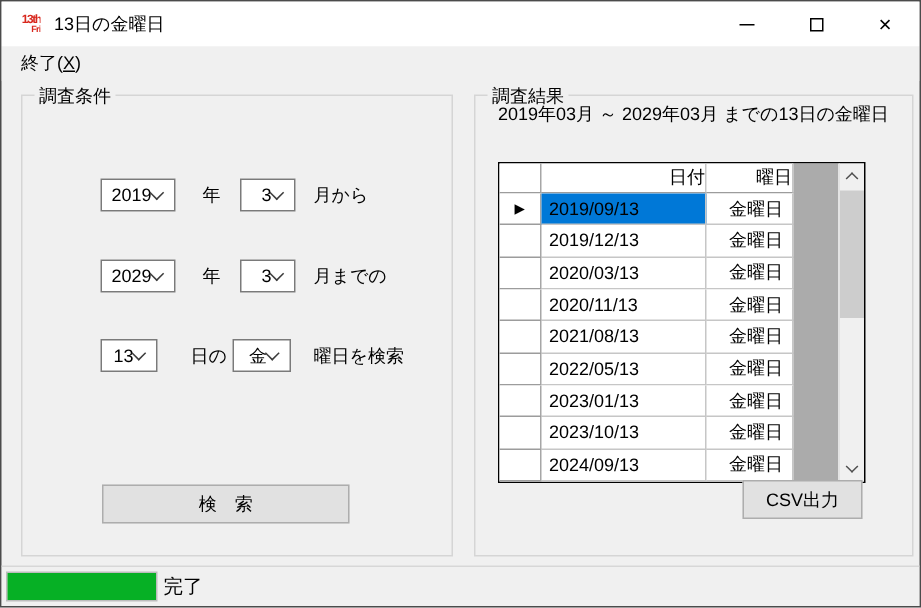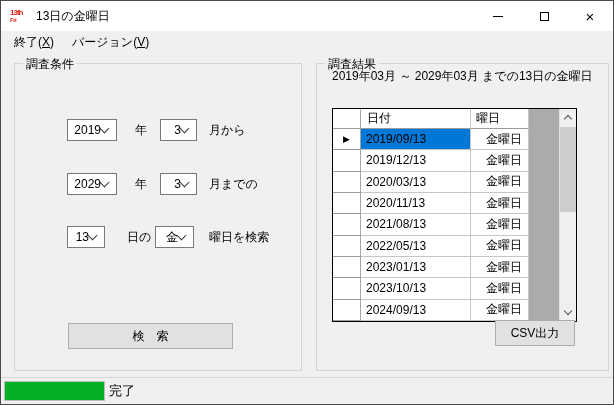--- a/index.html
+++ b/index.html
@@ -2,21 +2,21 @@
 <html><head>
 <meta charset="utf-8">
 <style>
   * { margin:0; padding:0; box-sizing:border-box; }
   html,body { width:614px; height:405px; }
   body { font-family:"Liberation Sans","DejaVu Sans",sans-serif; font-size:12px; color:#000; }
   .window { position:relative; width:614px; height:405px; background:#f0f0f0; border:1px solid #4b4b4b; overflow:hidden; }
 
   
   .titlebar { position:absolute; top:0; left:0; right:0; height:30px; background:#ffffff; display:flex; align-items:center; }
-  .app-icon { width:17px; height:16px; margin-left:9px; display:flex; flex-direction:column; align-items:flex-start; justify-content:center; color:#d8281e; font-weight:bold; line-height:1; overflow:hidden; }
+  .app-icon { width:17px; height:16px; margin-left:9px; display:flex; flex-direction:column; align-items:flex-end; justify-content:center; color:#d8281e; font-weight:bold; line-height:1; overflow:hidden; }
   .app-icon .l1 { font-size:8px; letter-spacing:-1px; }
   .app-icon .l2 { font-size:6px; letter-spacing:-0.5px; }
   .title-text { margin-left:9px; font-size:12px; }
   .win-controls { position:absolute; right:0; top:0; height:30px; display:flex; }
   .win-btn { width:46px; height:30px; display:flex; align-items:center; justify-content:center; }
   .glyph-min { display:block; width:10px; height:1px; background:#000; }
   .glyph-max { display:block; width:9px; height:9px; border:1px solid #000; background:transparent; }
   .glyph-close { font-size:15px; line-height:1; color:#000; }
 
   
@@ -39,21 +39,21 @@
 
   .btn { background:#e1e1e1; border:1px solid #adadad; display:flex; align-items:center; justify-content:center; font-size:12px; }
   .search-btn { position:absolute; left:53px; top:259px; width:165px; height:26px; }
   .csv-btn { position:absolute; left:178px; top:256px; width:80px; height:26px; }
 
   
   .summary { position:absolute; left:15px; top:4px; font-size:12px; white-space:nowrap; }
 
   .dgv { position:absolute; left:15px; top:44px; width:245px; height:214px; border:1px solid #000; background:#fff; display:flex; }
   .dg-main { width:196px; display:flex; flex-direction:column; }
-  .dg-header { height:20px; display:flex; background:#fff; }
+  .dg-header { height:20px; display:flex; background:#fff;text-align:right; }
   .dg-header > div { border-bottom:1px solid #9c9c9c; }
   .h-rowhead { width:28px; border-right:1px solid #a6a6a6; }
   .h-date { width:110px; border-right:1px solid #c6c6c6; padding-left:6px; line-height:19px; }
   .h-day { width:58px; border-right:1px solid #c6c6c6; padding-left:5px; line-height:19px; }
   .dg-body { height:192px; display:flex; flex-direction:column; }
   .dg-row { flex:1; display:flex; background:#fff; }
   .c-rowhead { width:28px; border-right:1px solid #a6a6a6; border-bottom:1px solid #9c9c9c; display:flex; align-items:center; justify-content:center; }
   .sel-arrow { font-size:9px; color:#000; }
   .c-date { width:110px; border-right:1px solid #c6c6c6; border-bottom:1px solid #c6c6c6; padding-left:5px; display:flex; align-items:center; }
   .c-day { width:58px; border-right:1px solid #c6c6c6; border-bottom:1px solid #c6c6c6; padding-left:15px; display:flex; align-items:center; }
@@ -91,21 +91,20 @@
           <span class="glyph-max"></span>
         </div>
       <div class="win-btn">
           <span class="glyph-close">×</span>
         </div>
     </div>
   </div>
 
   <div class="menubar">
     <div class="menu-item"><span>終了(</span><span class="u">X</span><span>)</span></div>
-    <div class="menu-item"><span>バージョン(</span><span class="u">V</span><span>)</span></div>
   </div>
 
   <div class="groupbox gb-conditions">
     <span class="gb-title">調査条件</span>
 
     <div class="combo" style="left:52px; top:55px; width:50px;">
       <span class="val">2019</span>
       <span class="chev"></span>
     </div>
     <span class="flabel" style="left:120px; top:55px;">年</span>

